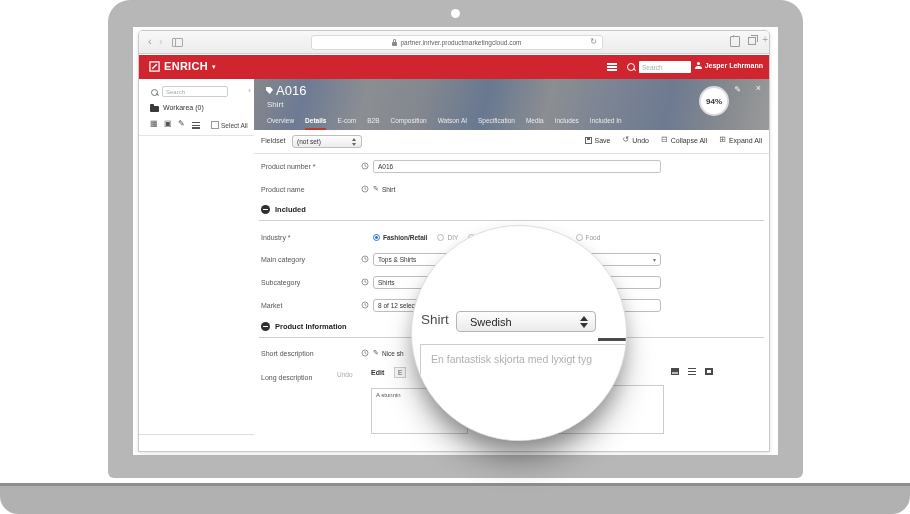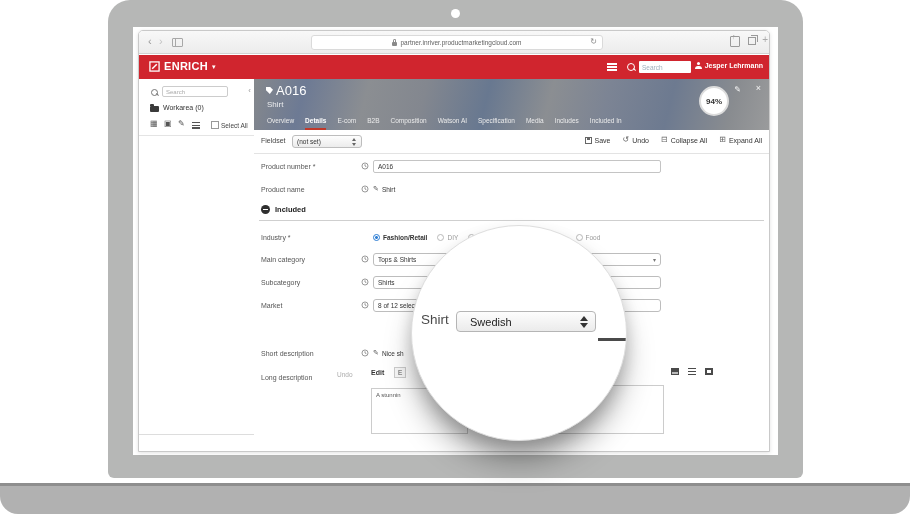--- a/index.html
+++ b/index.html
@@ -363,20 +363,24 @@
             <span class="flabel">Market</span>
             <svg class="clk" viewBox="0 0 10 10">
                 <circle cx="5" cy="5" r="3.8"></circle>
                 <path d="M5 2.8 V5 L6.8 6"></path>
               </svg>
             <div class="tselect" style="width:288px;background:#fff">
               <span>8 of 12 selected</span>
             </div>
           </div>
 
+          <div class="fsection" style="top:243px">
+            <span class="minuscirc"></span>
+            <span class="sectitle">Product Information</span>
+          </div>
 
           <div class="frow" style="top:267px">
             <span class="flabel">Short description</span>
             <svg class="clk" viewBox="0 0 10 10">
                 <circle cx="5" cy="5" r="3.8"></circle>
                 <path d="M5 2.8 V5 L6.8 6"></path>
               </svg>
             <span class="editval">
               <span class="pencil">✎</span>
               <span>Nice sh</span>
@@ -409,15 +413,16 @@
 
   <div class="stand"></div>
 
   <div class="magnifier">
     <span class="magview">Shirt</span>
     <div class="magselect">
       <span>Swedish</span>
       <span class="magud"></span>
     </div>
     <div class="magline"></div>
+    <div class="magarea">En fantastisk skjorta med lyxigt tyg</div>
   </div>
 
 </div>
 
 </body></html>

